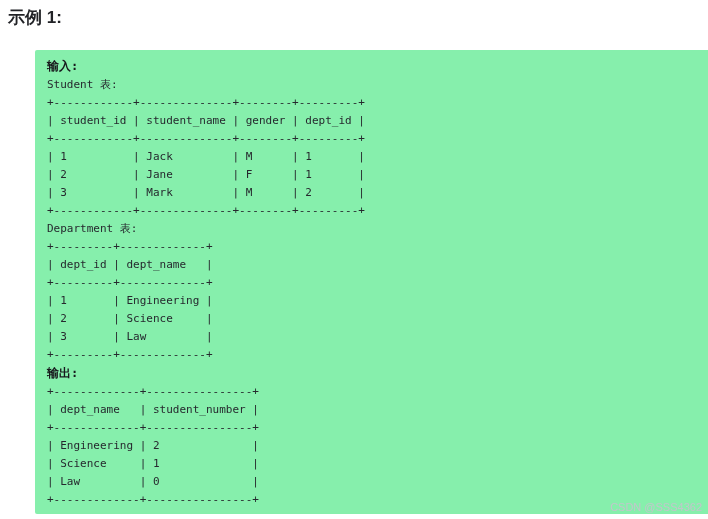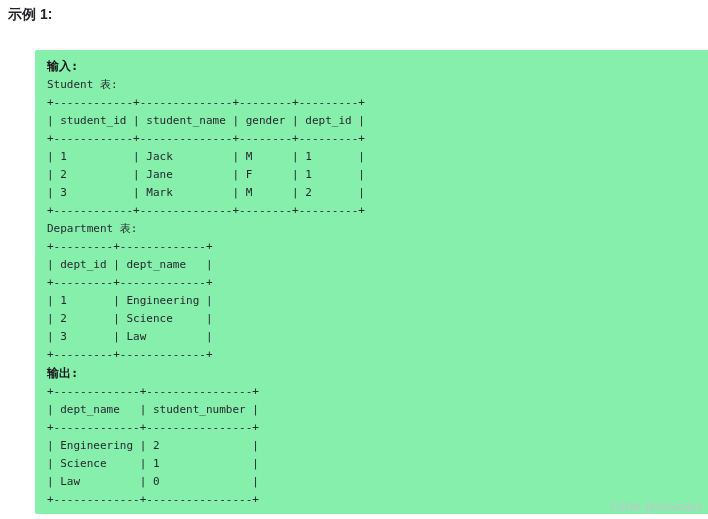--- a/index.html
+++ b/index.html
@@ -11,21 +11,21 @@
     position: relative;
     width: 708px;
     height: 519px;
     overflow: hidden;
     font-family: "Liberation Sans", sans-serif;
   }
   .example-title {
     position: absolute;
     left: 8px;
     top: 6px;
-    font-size: 14px;
+    font-size: 17px;
     font-weight: bold;
     color: #212226;
   }
   .code-block {
     position: absolute;
     left: 18px;
     top: 33px;
     width: 690px;
     height: 464px;
     box-sizing: border-box;

